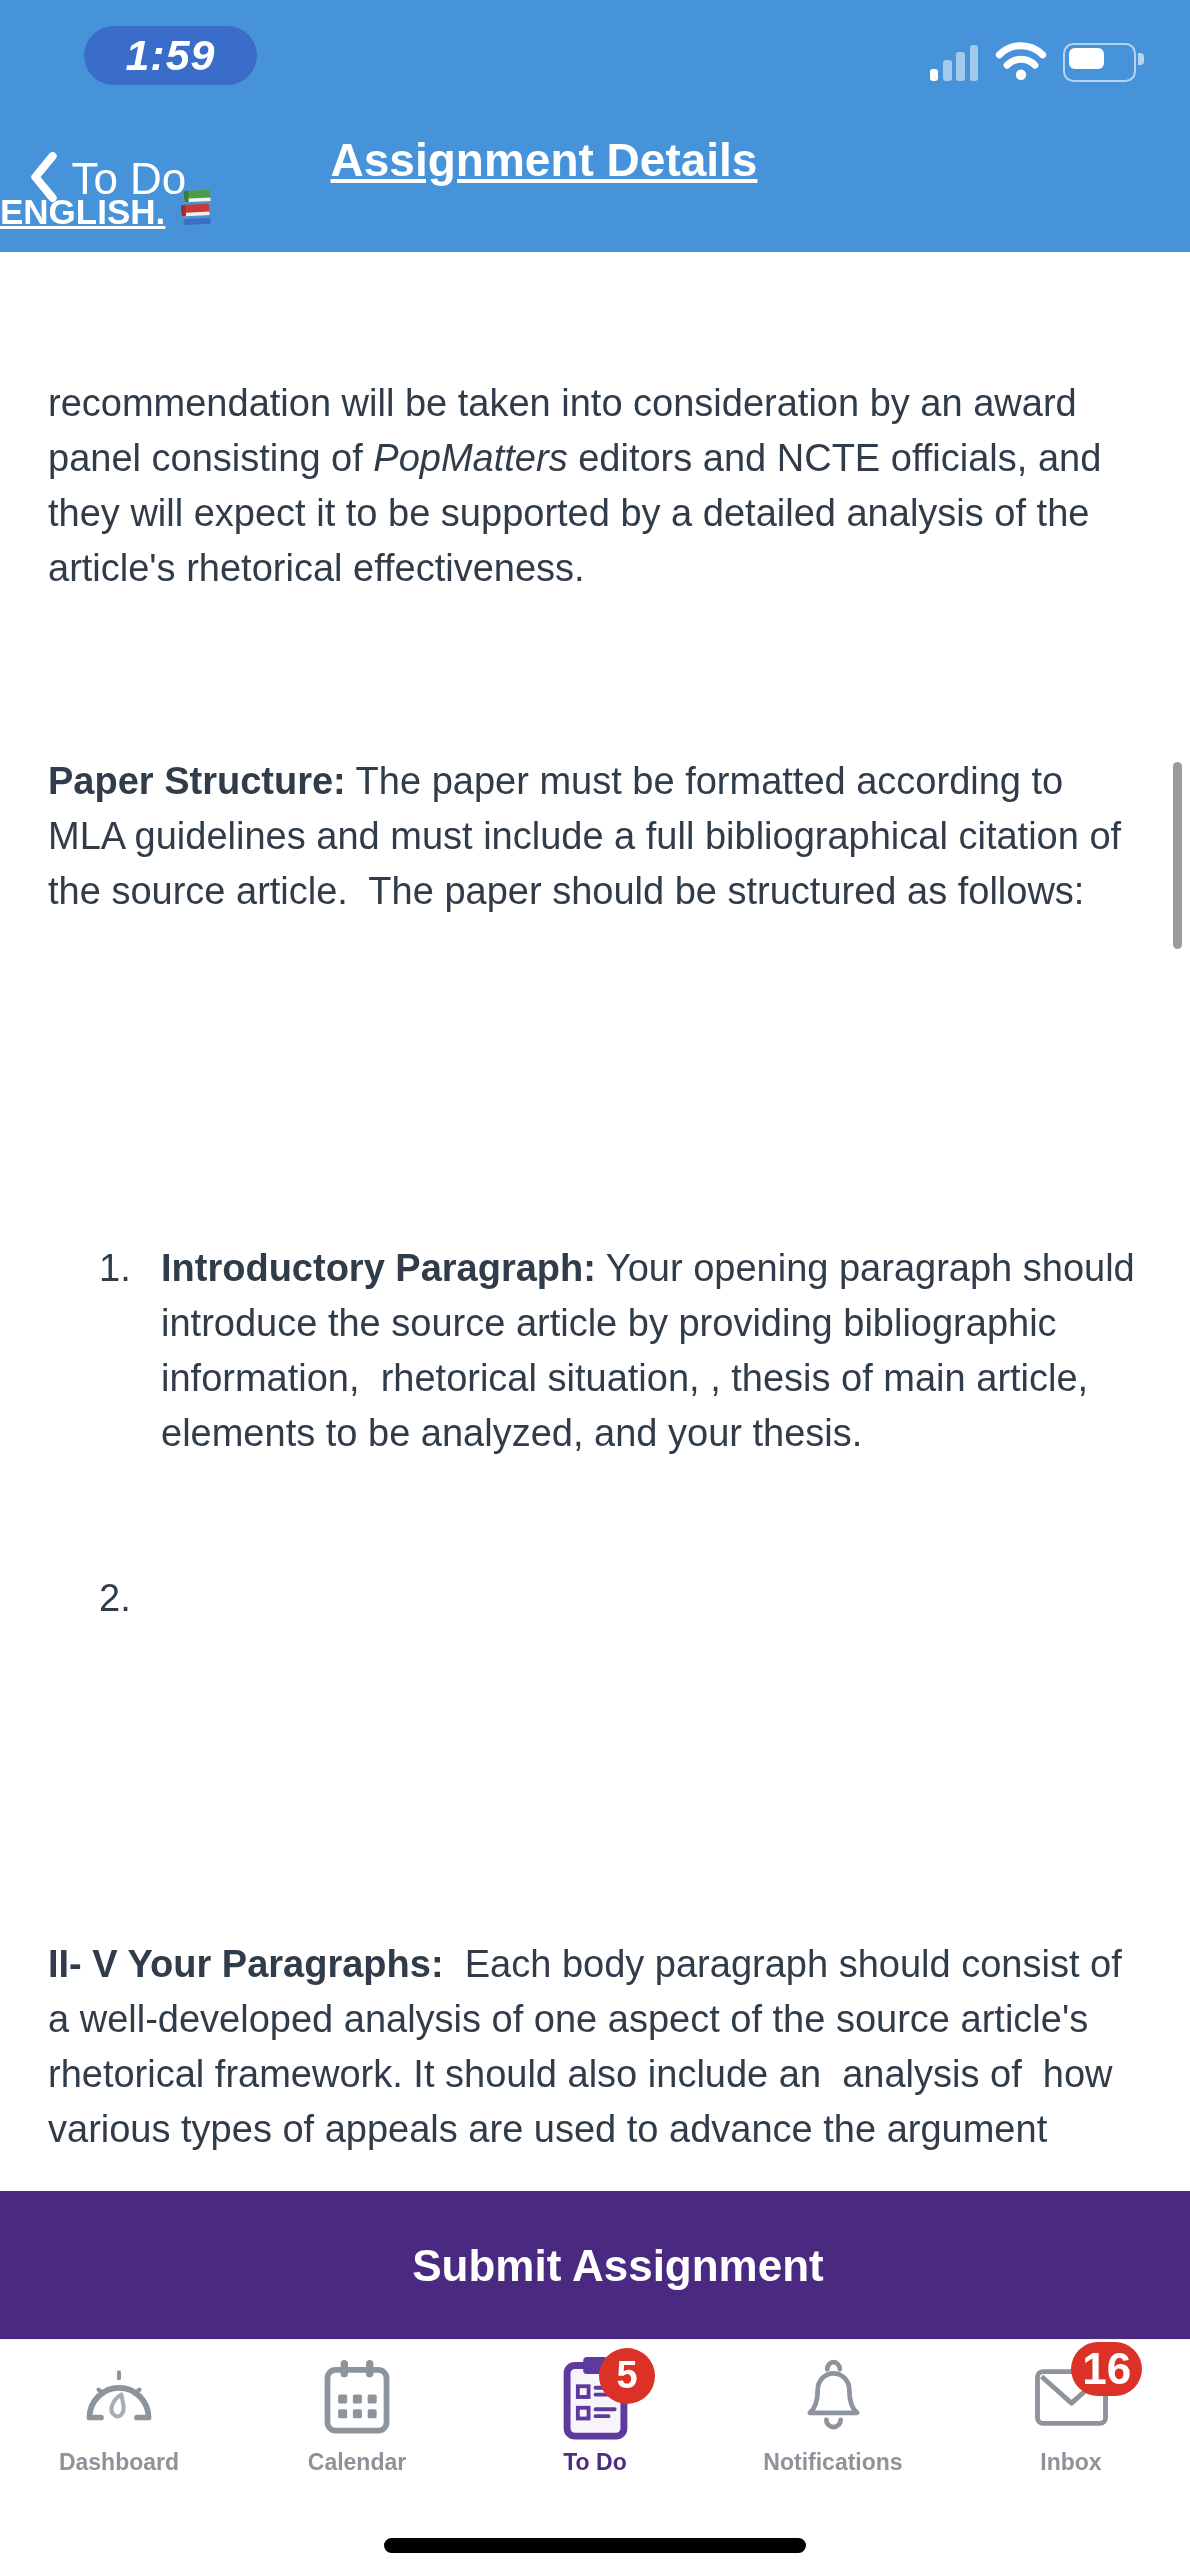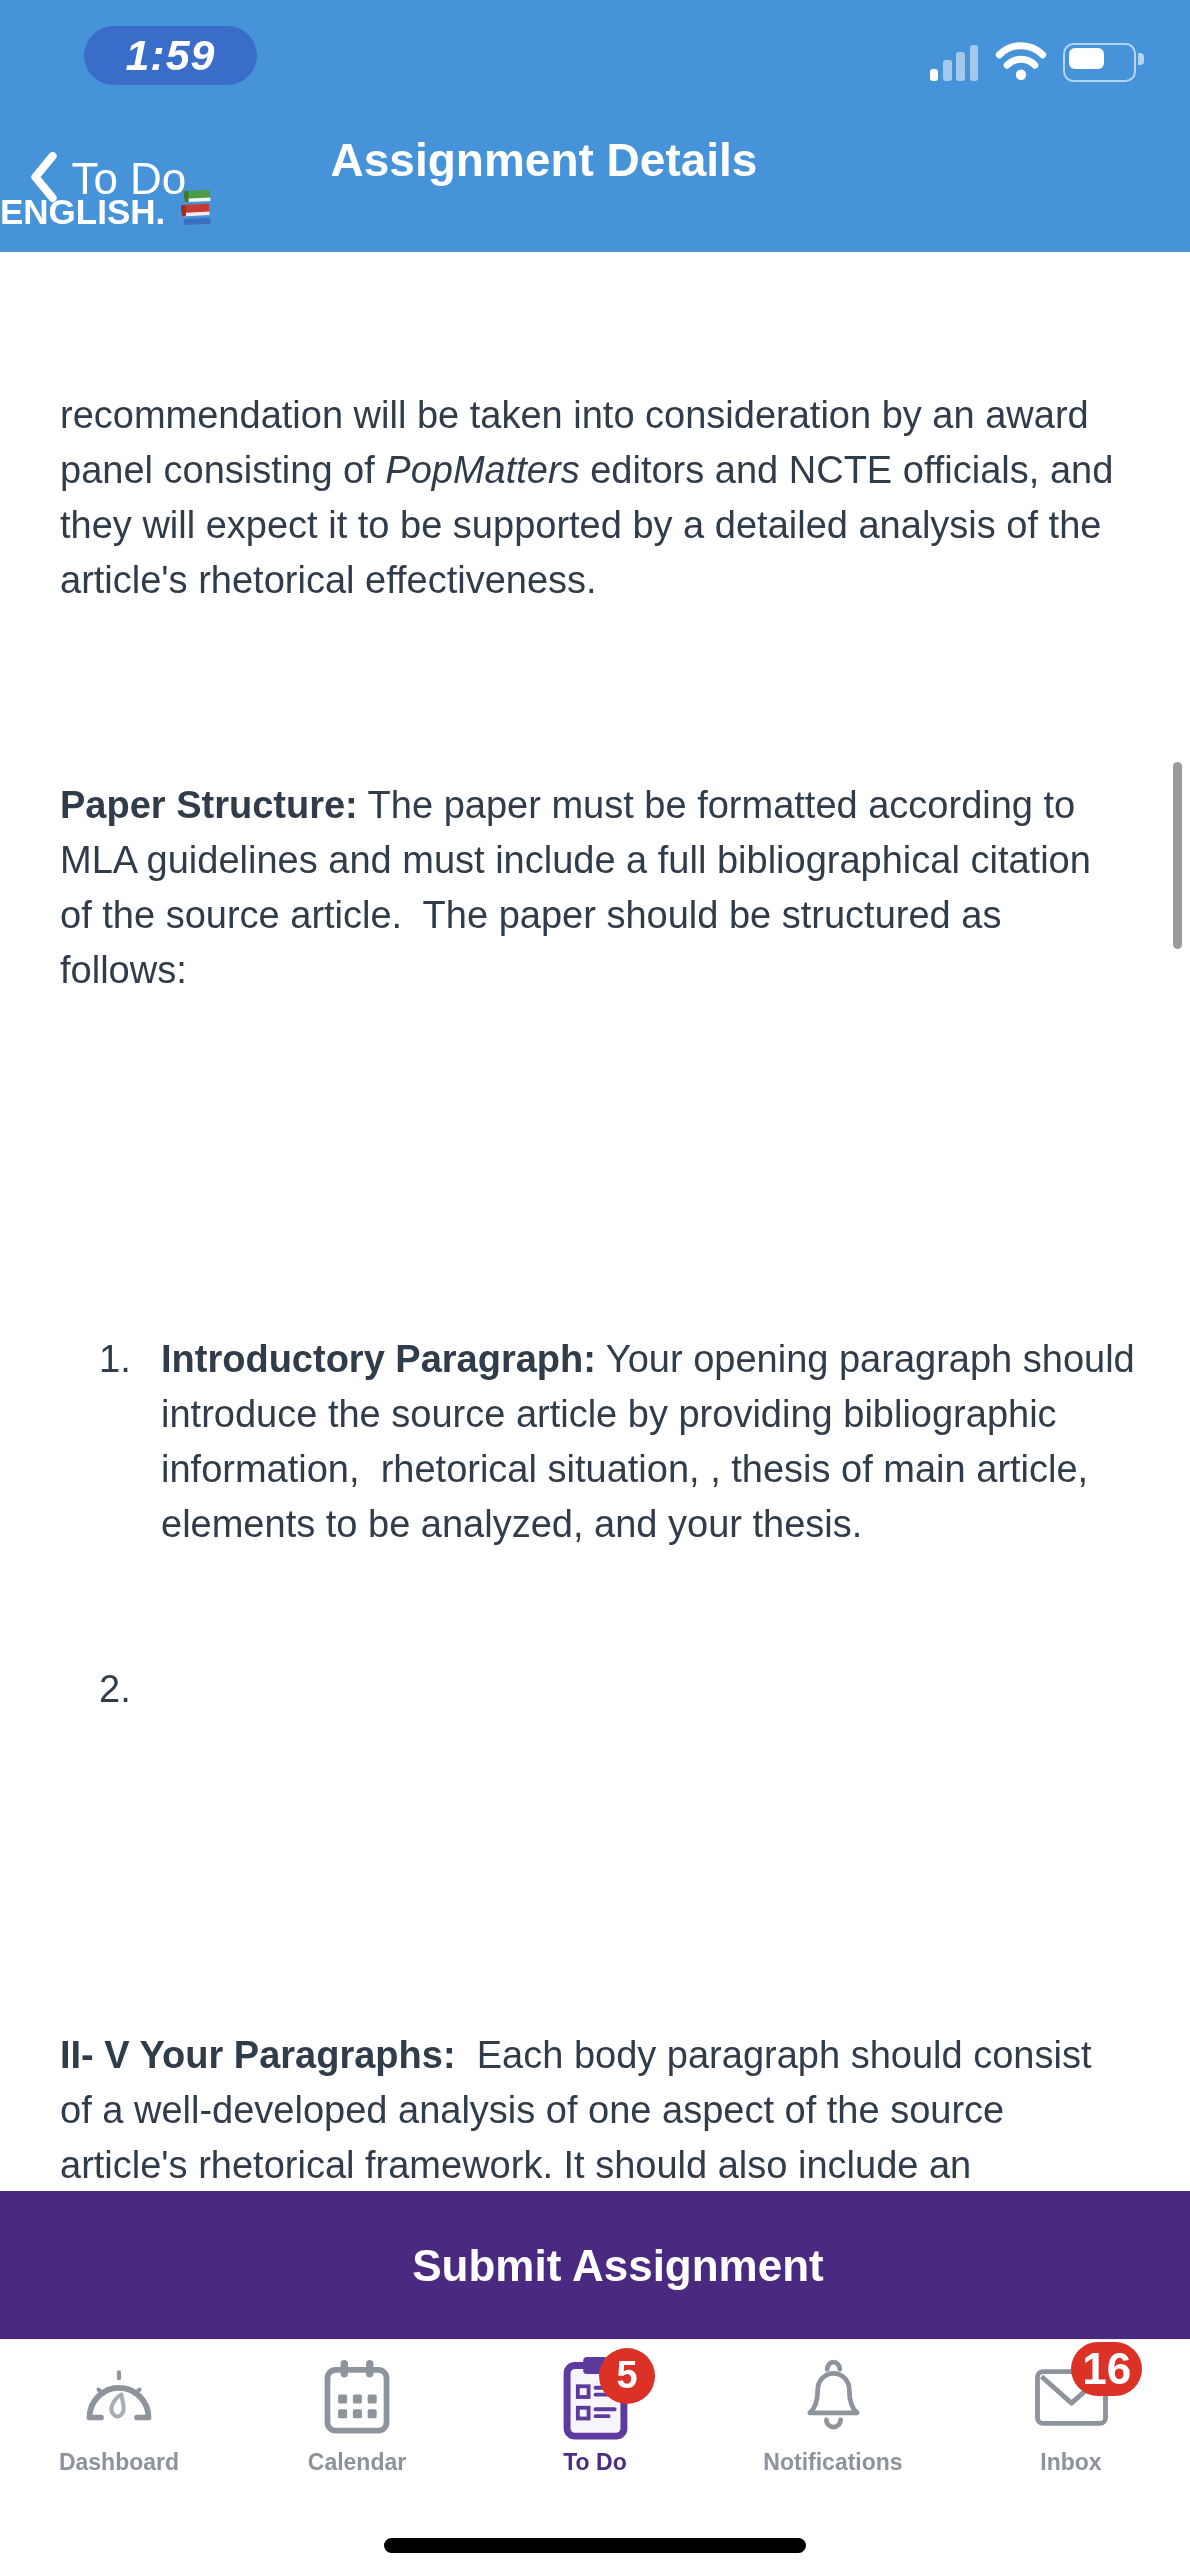--- a/index.html
+++ b/index.html
@@ -20,30 +20,30 @@
   .sig span{width:8.6px;border-radius:2.9px;background:rgba(255,255,255,.5);}
   .sig .b1{height:12.5px;background:#ffffff;}
   .sig .b2{height:21px;}
   .sig .b3{height:29px;}
   .sig .b4{height:36px;}
   .battery{position:relative;width:69px;height:35px;border:2.9px solid rgba(255,255,255,.6);border-radius:10.5px;}
   .battery .fill{position:absolute;left:3.8px;top:3.8px;width:35px;height:21px;background:#fff;border-radius:5.8px;}
   .battery .nub{position:absolute;right:-9.6px;top:8.6px;width:5.8px;height:11.5px;background:rgba(255,255,255,.6);border-radius:0 3.8px 3.8px 0;}
   .back-btn{position:absolute;left:29px;top:151px;display:flex;align-items:center;gap:13.4px;cursor:pointer;}
   .back-label{color:#fff;font-size:44px;font-weight:400;}
-  .nav-titles{position:absolute;left:0;top:134px;width:1088px;text-align:center;color:#fff;}
+  .nav-titles{position:absolute;left:0;top:134px;width:1088px;text-align:center;color:#fff;text-decoration:underline;}
   .nav-title{font-size:46px;font-weight:bold;line-height:52px;}
   .nav-subtitle{font-size:35px;font-weight:bold;line-height:44px;display:flex;align-items:center;justify-content:flex-start;gap:9.6px;}
   
   .content{
     position:absolute;top:252px;left:0;width:1190px;height:1939px;overflow:hidden;
     box-sizing:border-box;padding:14.4px 50px 0 48px;
     color:#303c49;font-size:38px;line-height:55px;white-space:pre-wrap;background:#fff;
   }
-  .content p{margin:12px;}
+  .content p{margin:0;}
   .b{font-weight:bold;}
   .it{font-style:italic;}
   .p2{margin-top:48px !important;}
   .olist1{margin-top:47px;padding-left:51px;}
   .oitem{display:flex;}
   .omarker{min-width:62px;flex:0 0 62px;}
   .otext{flex:1;}
   .p3{margin-top:36px !important;}
   .scrollbar{position:absolute;right:7.7px;top:762px;width:9.6px;height:187px;border-radius:4.8px;background:#9b9b9b;}
   

